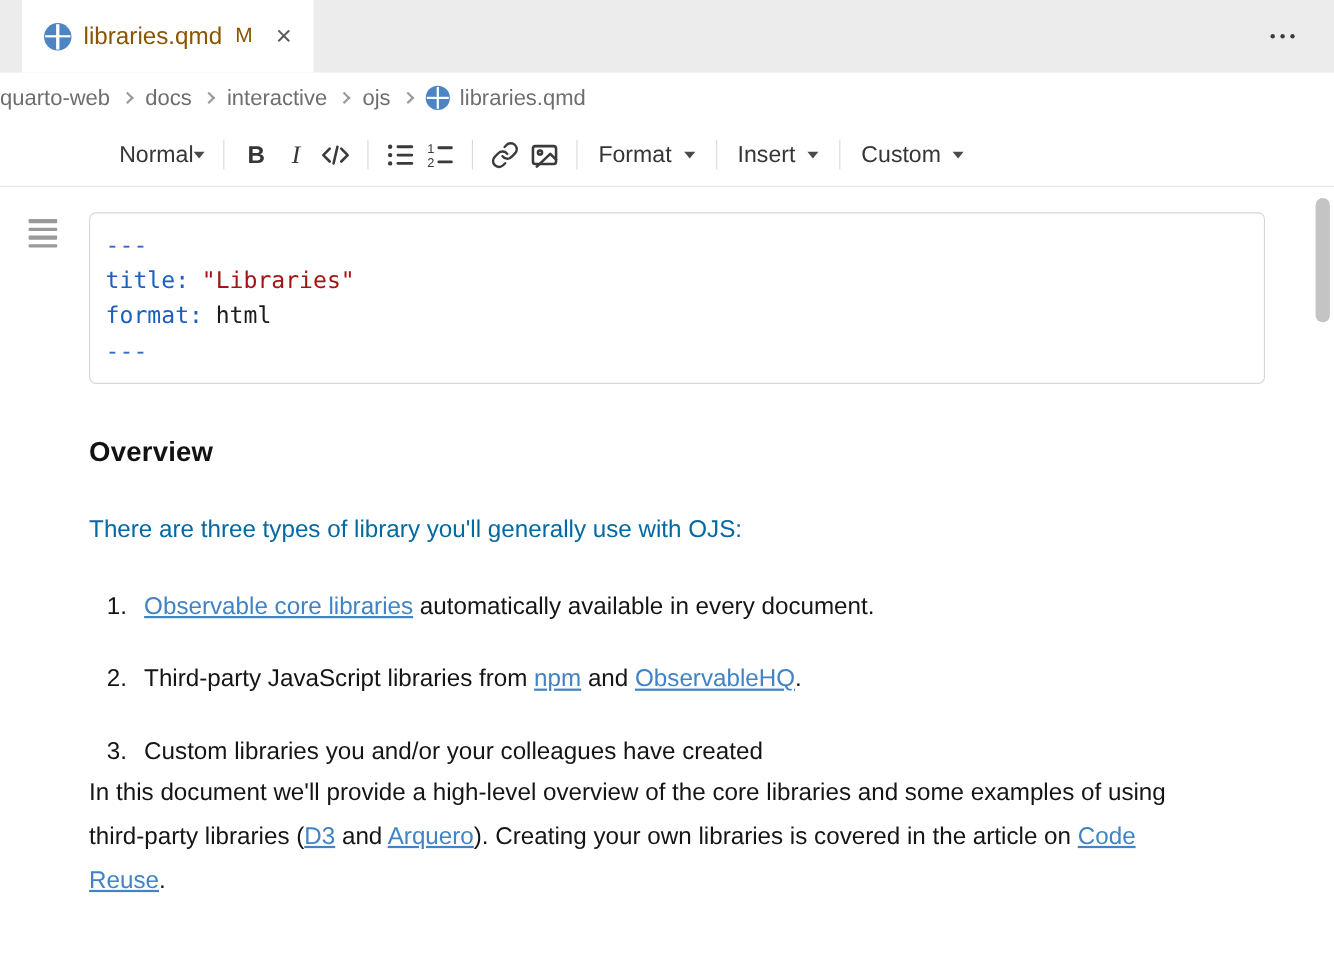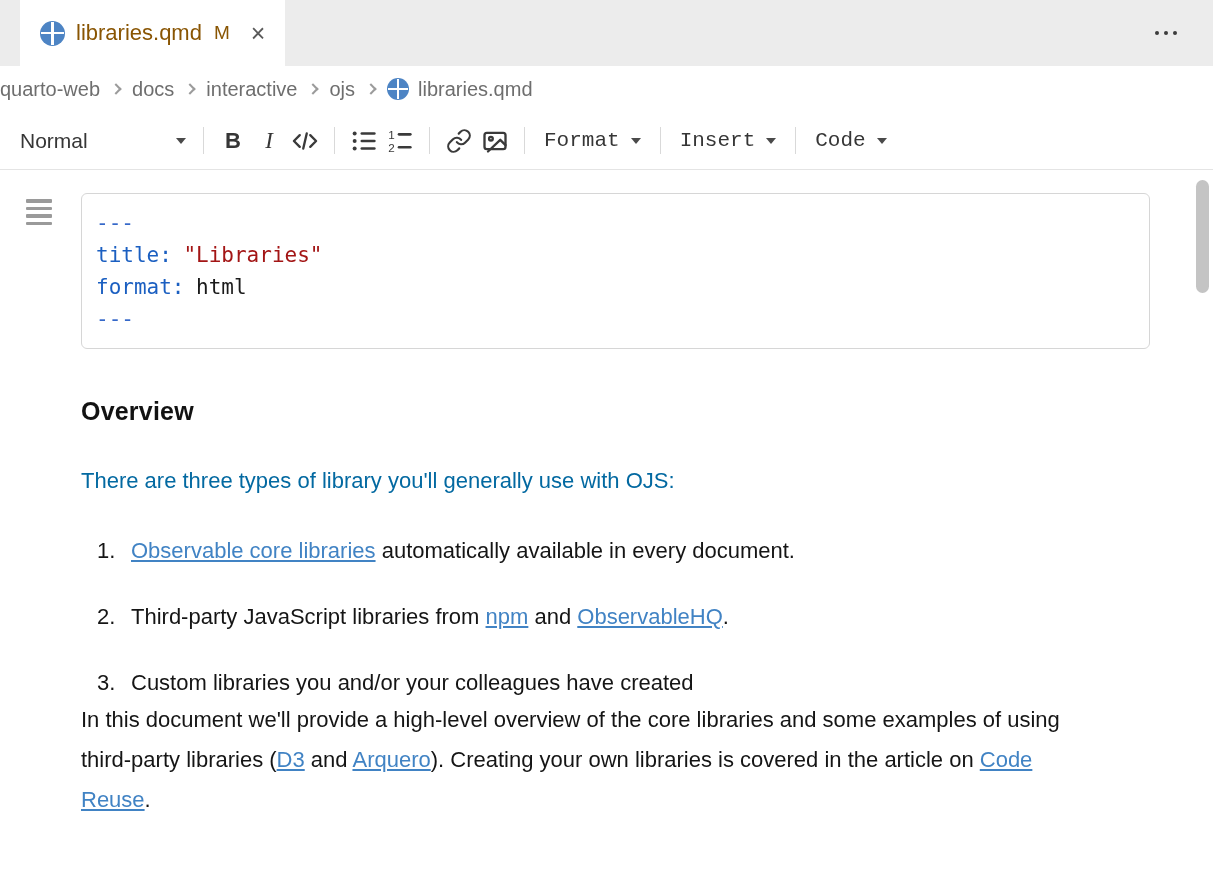--- a/index.html
+++ b/index.html
@@ -26,27 +26,27 @@
   .quarto-icon.small{width:22px;height:22px;}
 
   
   .breadcrumb{height:46px;background:#fff;display:flex;align-items:center;gap:10px;font-size:20px;color:#6e6e6e;}
   .crumb{cursor:pointer;white-space:nowrap;}
   .crumb-sep{width:8px;height:8px;border-top:2px solid #9b9b9b;border-right:2px solid #9b9b9b;transform:rotate(45deg);margin:0 2px;flex:none;}
   .crumb-last{display:flex;align-items:center;gap:9px;cursor:pointer;}
 
   
   .toolbar{height:58px;background:#fff;display:flex;align-items:center;padding:0 14px;border-bottom:1px solid #e4e4e4;font-size:21px;color:#363636;}
-  .style-select{display:flex;align-items:center;justify-content:space-between;width:178px;padding:4px 6px;cursor:pointer;}
+  .style-select{display:flex;align-items:center;justify-content:flex-end;width:178px;padding:4px 6px;cursor:pointer;}
   .caret{width:0;height:0;border-left:5.5px solid transparent;border-right:5.5px solid transparent;border-top:6.5px solid #4a4a4a;flex:none;}
   .tb-sep{width:1px;height:27px;background:#d9d9d9;margin:0 11px;flex:none;}
   .tb-btn{display:flex;align-items:center;justify-content:center;min-width:36px;height:38px;padding:0 4px;cursor:pointer;border-radius:4px;}
   .tb-btn.bold{font-weight:700;font-size:22px;}
   .tb-btn.italic{font-style:italic;font-family:"Liberation Serif","DejaVu Serif",serif;font-size:23px;padding:0 8px;}
-  .menu-btn{display:flex;align-items:center;gap:11px;padding:4px 8px;cursor:pointer;font-family:Liberation Mono, monospace;}
+  .menu-btn{display:flex;align-items:center;gap:11px;padding:4px 8px;cursor:pointer;}
 
   
   .content{position:relative;padding:23px 63px 0 81px;}
   .outline-toggle{position:absolute;left:24px;top:27px;display:flex;flex-direction:column;gap:4px;cursor:pointer;padding:2px;}
   .outline-toggle i{width:26px;height:3.5px;background:#9a9a9a;border-radius:1px;}
 
   .yaml-card{border:1px solid #d6d6d6;border-radius:6px;padding:13px 14px;
     font-family:"DejaVu Sans Mono","Liberation Mono",monospace;font-size:21px;line-height:32px;cursor:text;}
   .y-delim{color:var(--yaml-delimiter,#3568c9);}
   .y-key{color:var(--yaml-key,#1b5fc1);}
@@ -161,21 +161,21 @@
   </div>
   <span class="tb-sep"></span>
 
   <div class="menu-btn">
     <span>Insert</span>
     <span class="caret"></span>
   </div>
   <span class="tb-sep"></span>
 
   <div class="menu-btn">
-    <span>Code</span>
+    <span>Custom</span>
     <span class="caret"></span>
   </div>
 </div>
 
 <div class="content doc">
   <div class="outline-toggle">
       <i></i>
       <i></i>
       <i></i>
       <i></i>

